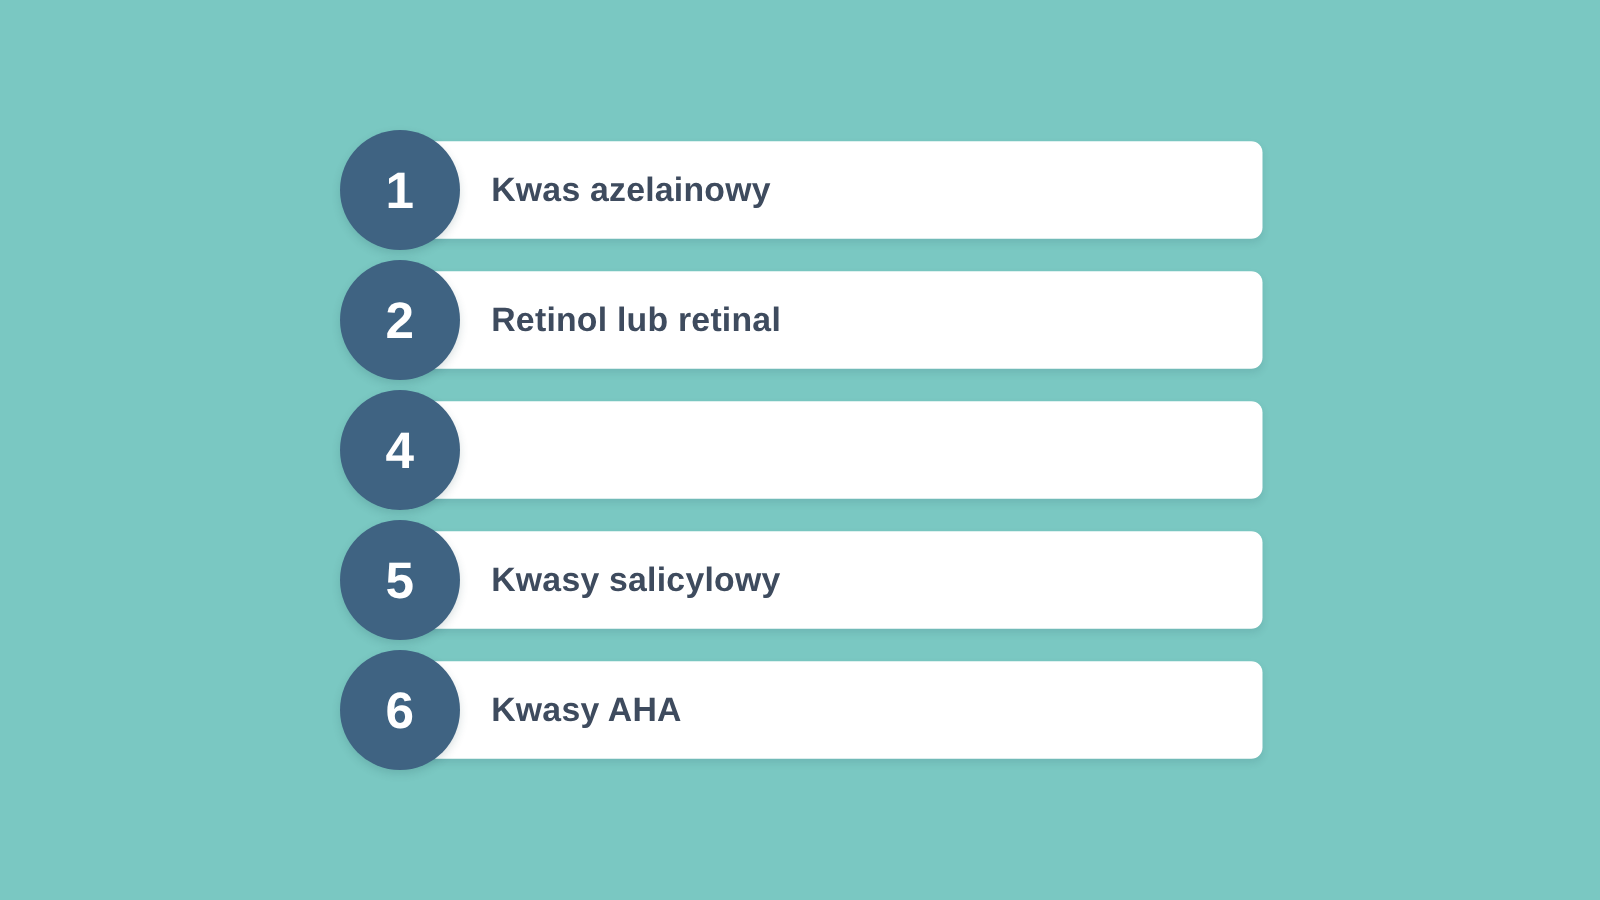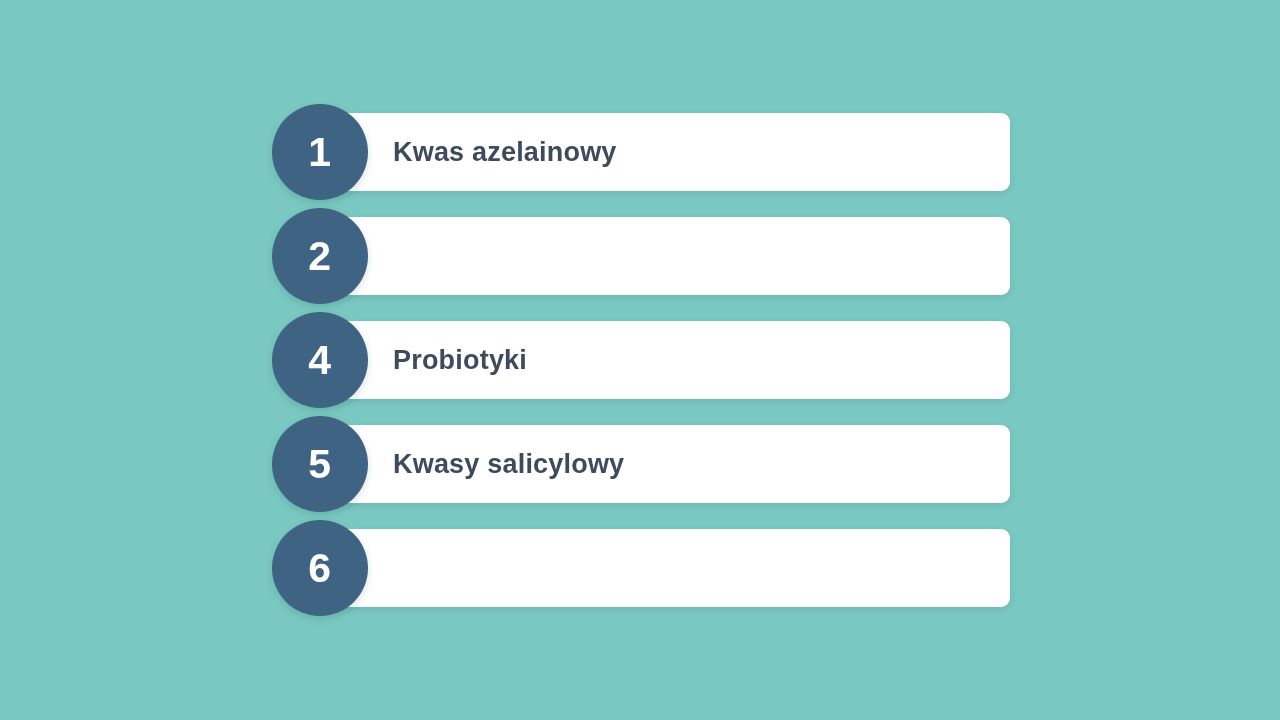--- a/index.html
+++ b/index.html
@@ -99,39 +99,40 @@
         <span class="row-number">1</span>
       </div>
       <div class="row-label">Kwas azelainowy</div>
     </div>
 
     <div class="row">
       <div class="row-card"></div>
       <div class="row-badge">
         <span class="row-number">2</span>
       </div>
+      <div class="row-label">Retinol lub retinal</div>
     </div>
 
     <div class="row">
       <div class="row-card"></div>
       <div class="row-badge">
         <span class="row-number">4</span>
       </div>
-      <div class="row-label">Probiotyki</div>
     </div>
 
     <div class="row">
       <div class="row-card"></div>
       <div class="row-badge">
         <span class="row-number">5</span>
       </div>
       <div class="row-label">Kwasy salicylowy</div>
     </div>
 
     <div class="row">
       <div class="row-card"></div>
       <div class="row-badge">
         <span class="row-number">6</span>
       </div>
+      <div class="row-label">Kwasy AHA</div>
     </div>
 
   </div>
 </div>
 
 </body></html>

